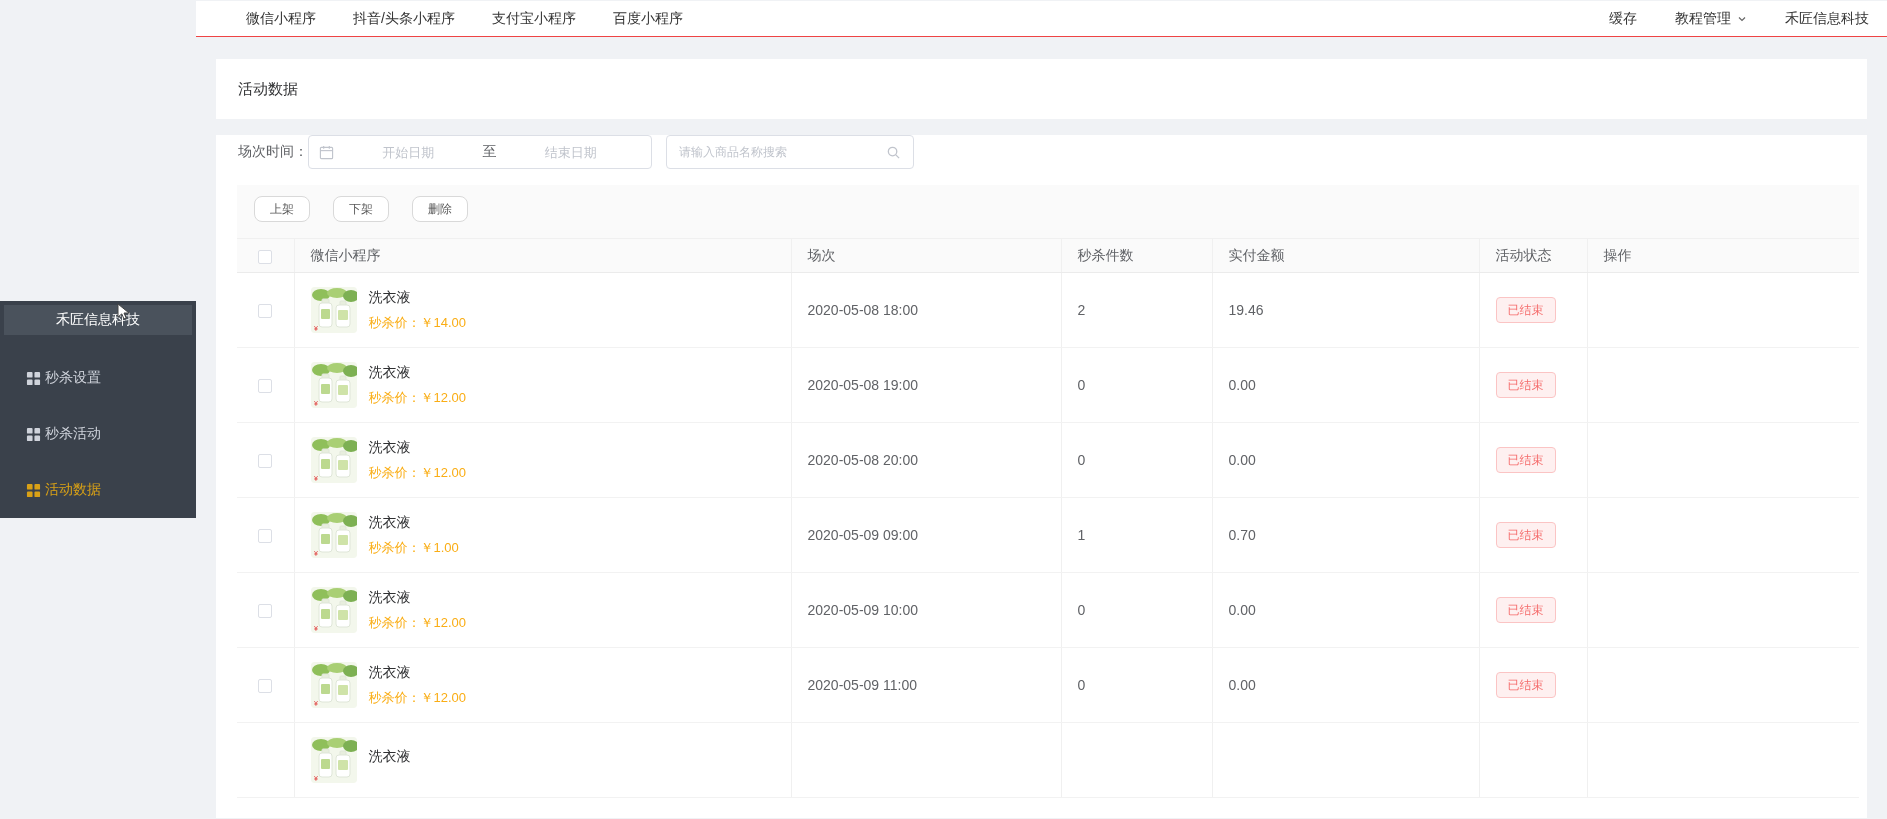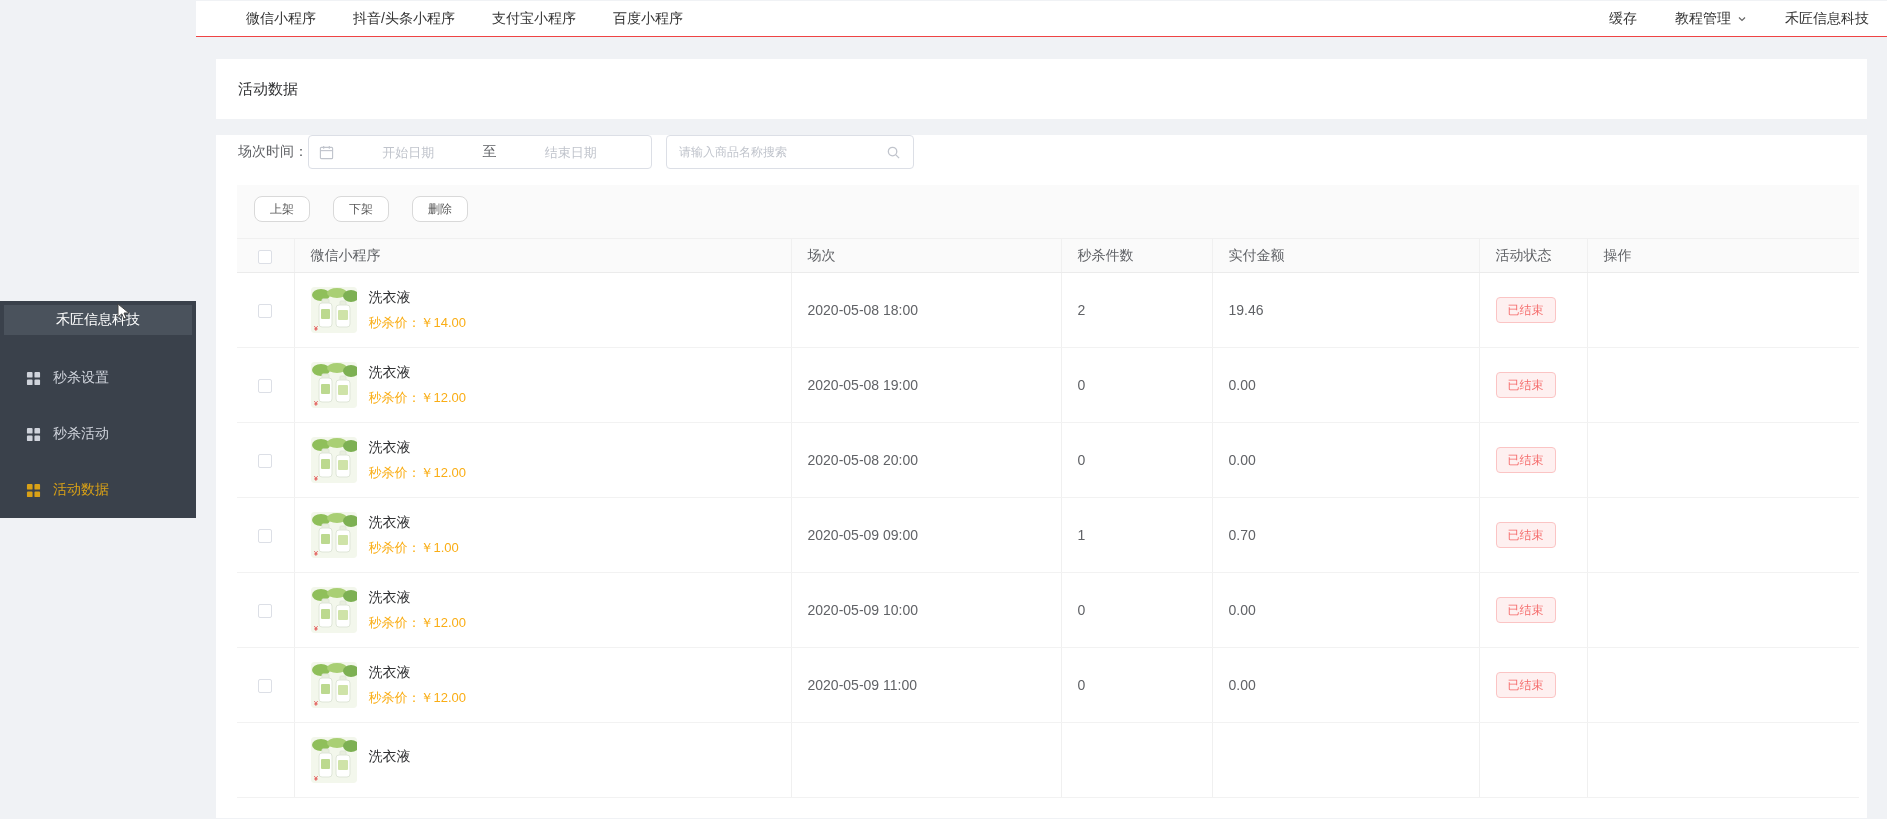--- a/index.html
+++ b/index.html
@@ -4,21 +4,21 @@
 <style>
   * { margin:0; padding:0; box-sizing:border-box; }
   html,body { width:1887px; height:819px; overflow:hidden; }
   body { font-family:"Liberation Sans","DejaVu Sans",sans-serif; background:#f0f2f5; font-size:14px; color:#333; }
   .app { display:flex; width:100%; height:100%;align-items:center; }
 
   
   .sidebar { width:196px; background:#3a414b; flex-shrink:0; position:relative; color:#cfd3db; }
   .logo { margin:4px; height:30px; background:#4a525c; color:#fff; display:flex; align-items:center; justify-content:center; font-size:14px; }
   .side-nav { padding-top:11px; }
-  .side-item { height:56px; display:flex; align-items:center; padding-left:26px; gap:12px; font-size:14px; cursor:pointer; color:#cfd3db; }
+  .side-item { height:56px; display:flex; align-items:center; padding-left:26px; gap:4px; font-size:14px; cursor:pointer; color:#cfd3db; }
   .side-item.active { color:#d9a116; }
   .grid-icon { display:inline-flex; }
   .cursor { position:absolute; left:117px; top:2px; pointer-events:none; }
 
   
   .main { flex:1; display:flex; flex-direction:column; min-width:0; }
   .topbar { height:36px; background:#fff; border-bottom:1px solid #ef4444; display:flex; align-items:center; padding:0 18px 0 50px; flex-shrink:0; }
   .top-tabs { display:flex; gap:37px; font-size:14px; color:#333; }
   .top-tab { cursor:pointer; white-space:nowrap; }
   .top-right { margin-left:auto; display:flex; align-items:center; gap:38px; font-size:14px; color:#333; }

